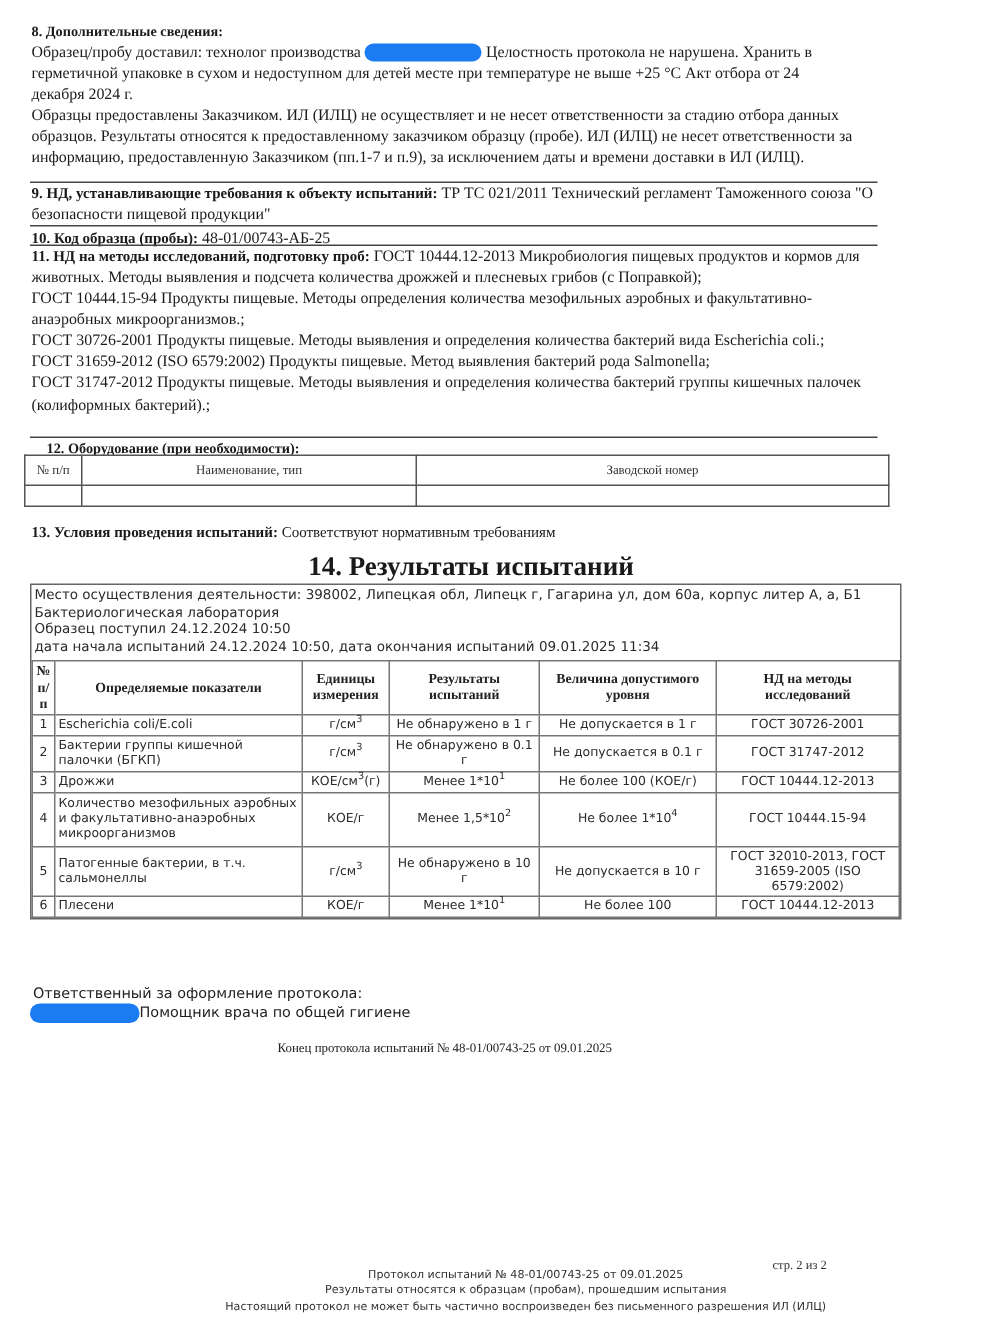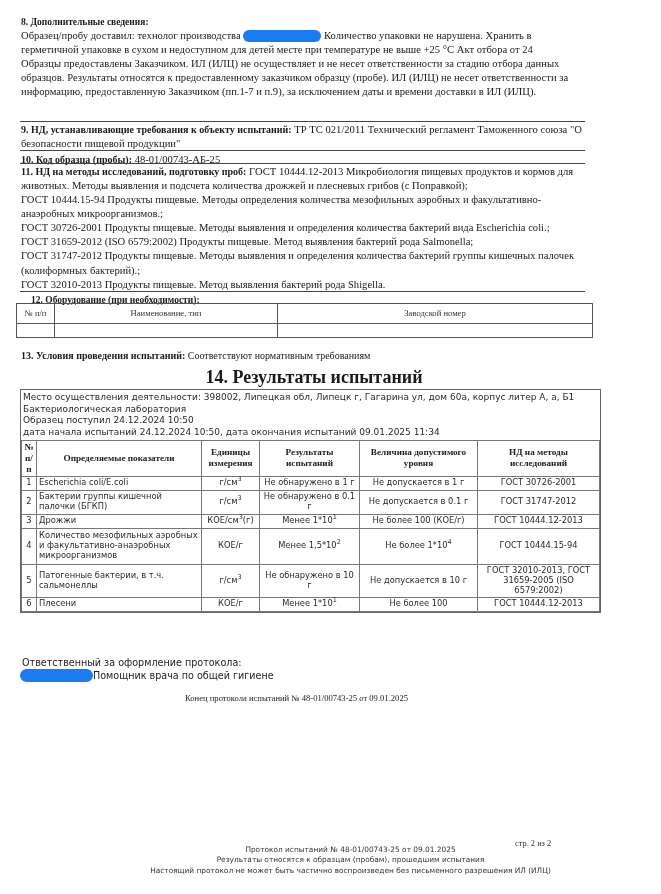--- a/index.html
+++ b/index.html
@@ -39,23 +39,24 @@
   #footer { left: 0; top: 845px; width: 661px; text-align: center; font-family: "DejaVu Sans", sans-serif; font-size: 7.4px; line-height: 1.4; color: #333; padding-left: 40px; }
 </style>
 </head>
 <body>
 
 <div id="sec8" class="abs">
   <div class="title">8. Дополнительные сведения:</div>
   <div>
     <span>Образец/пробу доставил: технолог производства</span>
     <span class="redact" style="width: 78px; background: rgb(26, 123, 242);"></span>
-    <span>Количество упаковки не нарушена. Хранить в</span>
+    <span>Целостность протокола не нарушена. Хранить в</span>
   </div>
   <div>герметичной упаковке в сухом и недоступном для детей месте при температуре не выше +25 °С  Акт отбора от 24</div>
+  <div>декабря 2024 г.</div>
   <div>Образцы предоставлены Заказчиком. ИЛ (ИЛЦ) не осуществляет и не несет ответственности за стадию отбора данных образцов. Результаты относятся к предоставленному заказчиком образцу (пробе). ИЛ (ИЛЦ) не несет ответственности за информацию, предоставленную Заказчиком (пп.1-7 и п.9), за исключением даты и времени доставки в ИЛ (ИЛЦ).</div>
 </div>
 <div class="rule" style="top:121px;"></div>
 
 <div id="sec9" class="abs">
   <span class="lbl">9. НД, устанавливающие требования к объекту испытаний:</span>
   <span>ТР ТС 021/2011 Технический регламент Таможенного союза "О безопасности пищевой продукции"</span>
 </div>
 <div class="rule" style="top:150px;"></div>
 
@@ -65,21 +66,20 @@
 </div>
 <div class="rule" style="top:163px;"></div>
 
 <div id="sec11" class="abs">
   <span class="lbl">11. НД на методы исследований, подготовку проб:</span>
   <span>ГОСТ 10444.12-2013 Микробиология пищевых продуктов и кормов для животных. Методы выявления и подсчета количества дрожжей и плесневых грибов (с Поправкой);</span>
   <div>ГОСТ 10444.15-94 Продукты пищевые. Методы определения количества мезофильных аэробных и факультативно-анаэробных микроорганизмов.;</div>
   <div>ГОСТ 30726-2001 Продукты пищевые. Методы выявления и определения количества бактерий вида Escherichia coli.;</div>
   <div>ГОСТ 31659-2012 (ISO 6579:2002) Продукты пищевые. Метод выявления бактерий рода Salmonella;</div>
   <div>ГОСТ 31747-2012 Продукты пищевые. Методы выявления и определения количества бактерий группы кишечных палочек (колиформных бактерий).;</div>
-  <div>ГОСТ 32010-2013 Продукты пищевые. Метод выявления бактерий рода Shigella.</div>
 </div>
 <div class="rule" style="top:291px;"></div>
 
 <div id="sec12-title" class="abs">12. Оборудование (при необходимости):</div>
 <table class="equip">
   <tbody>
       <tr>
     <td style="width:38px;">№ п/п</td>
     <td style="width:223px;">Наименование, тип</td>
     <td>Заводской номер</td>

